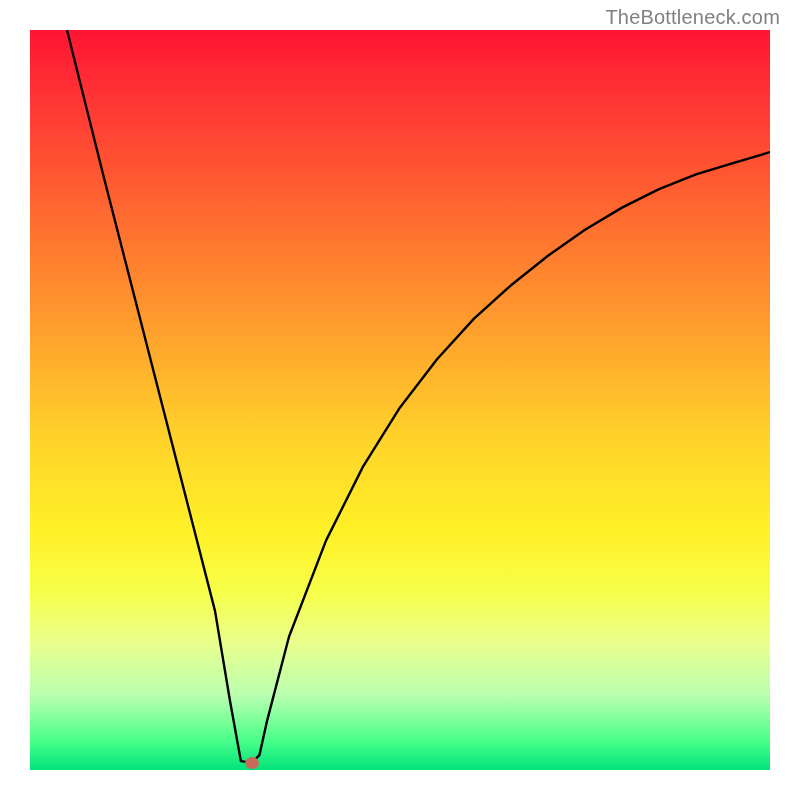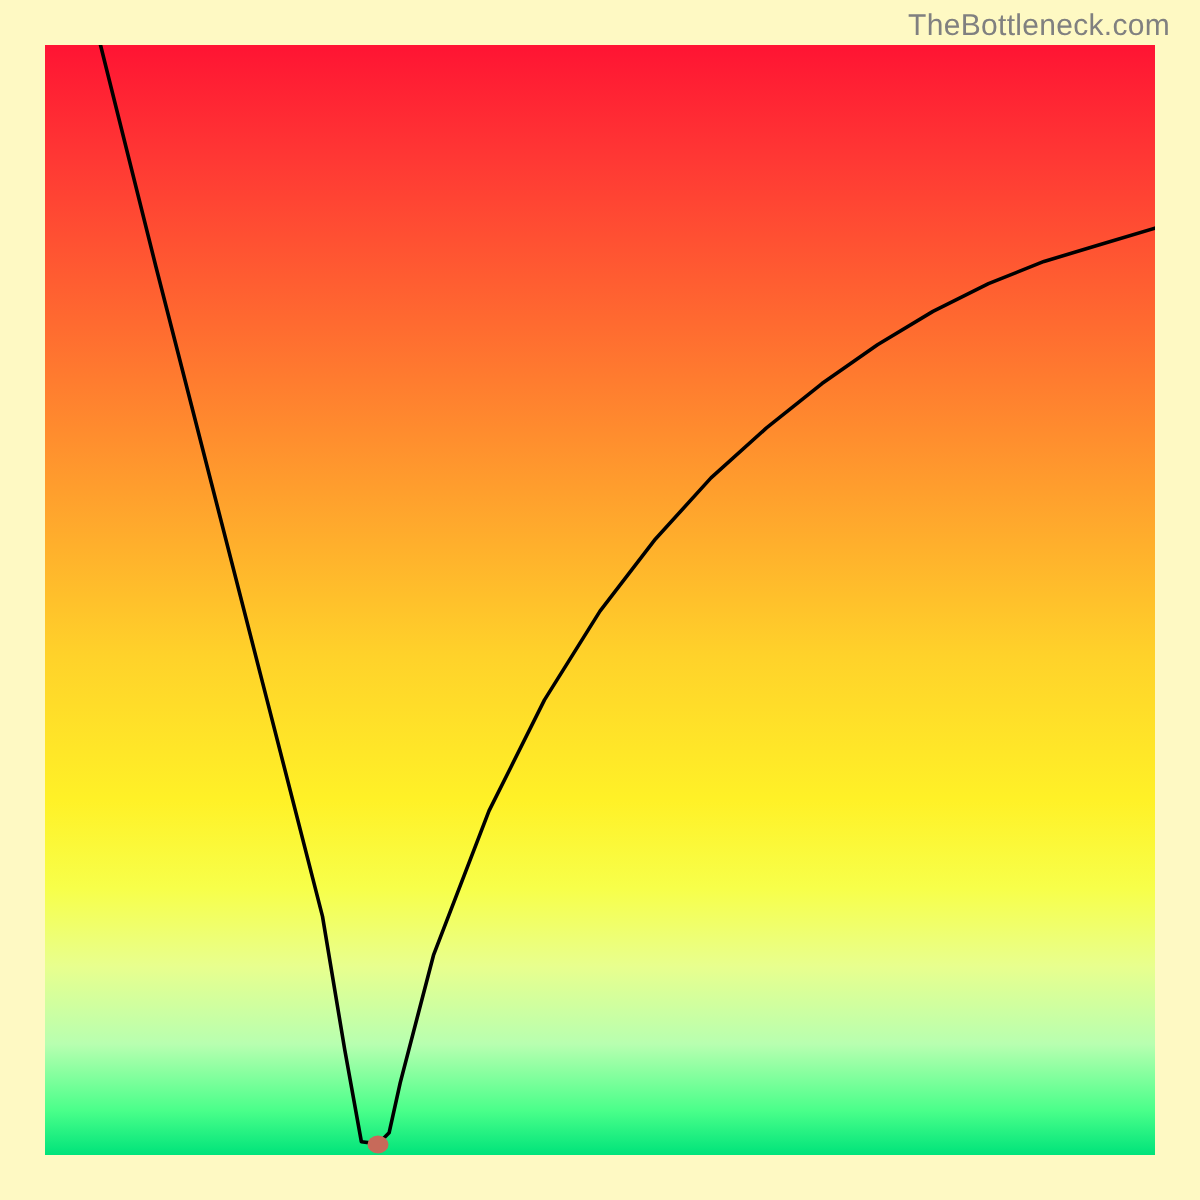--- a/index.html
+++ b/index.html
@@ -8,21 +8,21 @@
     width: 800px;
     height: 800px;
     background: #000;
     font-family: Arial, Helvetica, sans-serif;
     overflow: hidden;
   }
   .frame {
     position: relative;
     width: 800px;
     height: 800px;
-    background: #fef9c3;
+    background: #ffffff;
   }
   .plot-area {
     position: absolute;
     left: 30px;
     top: 30px;
     width: 740px;
     height: 740px;
     
     background: linear-gradient(
       to bottom,

